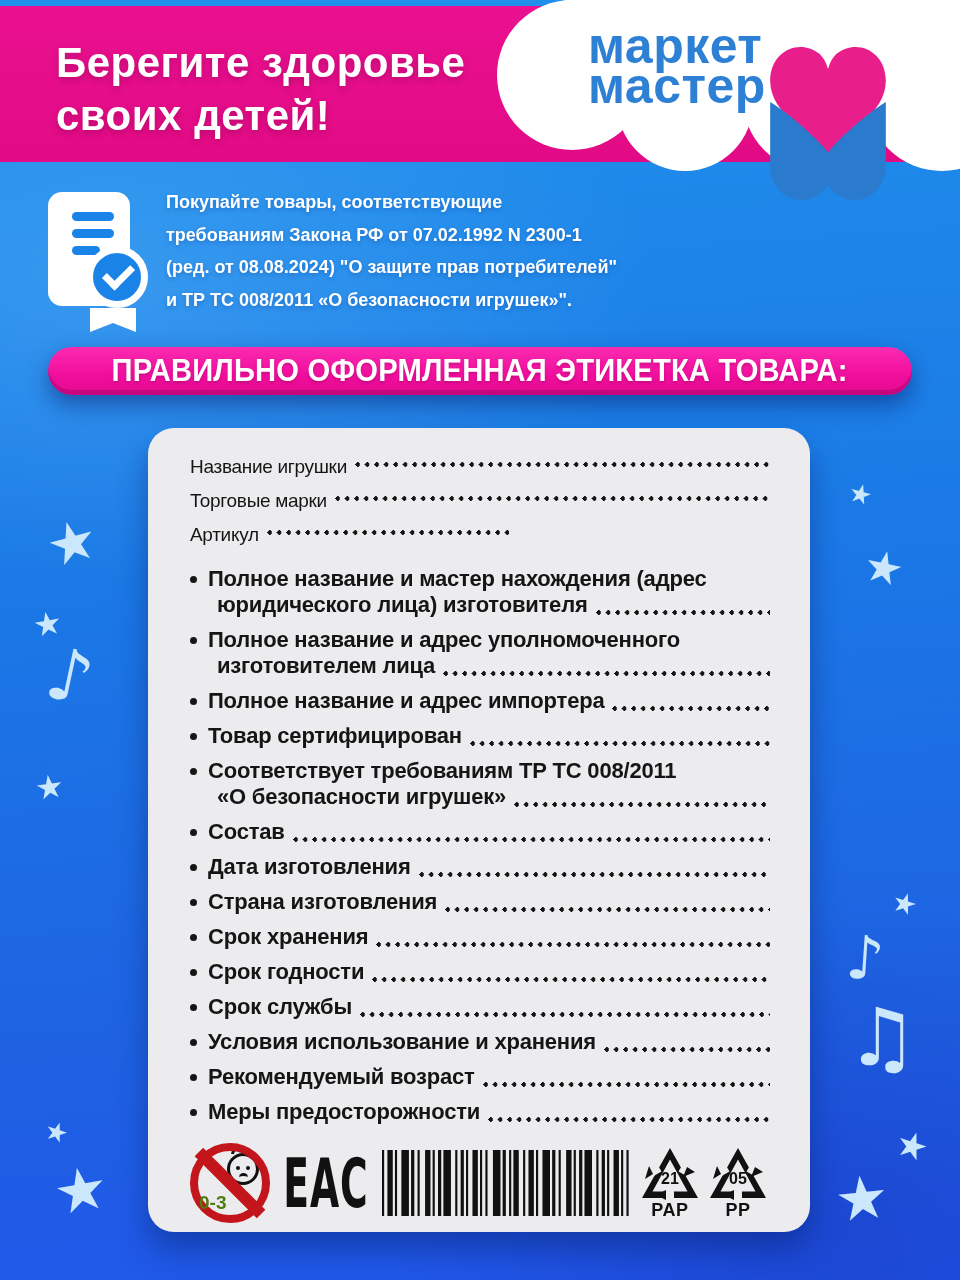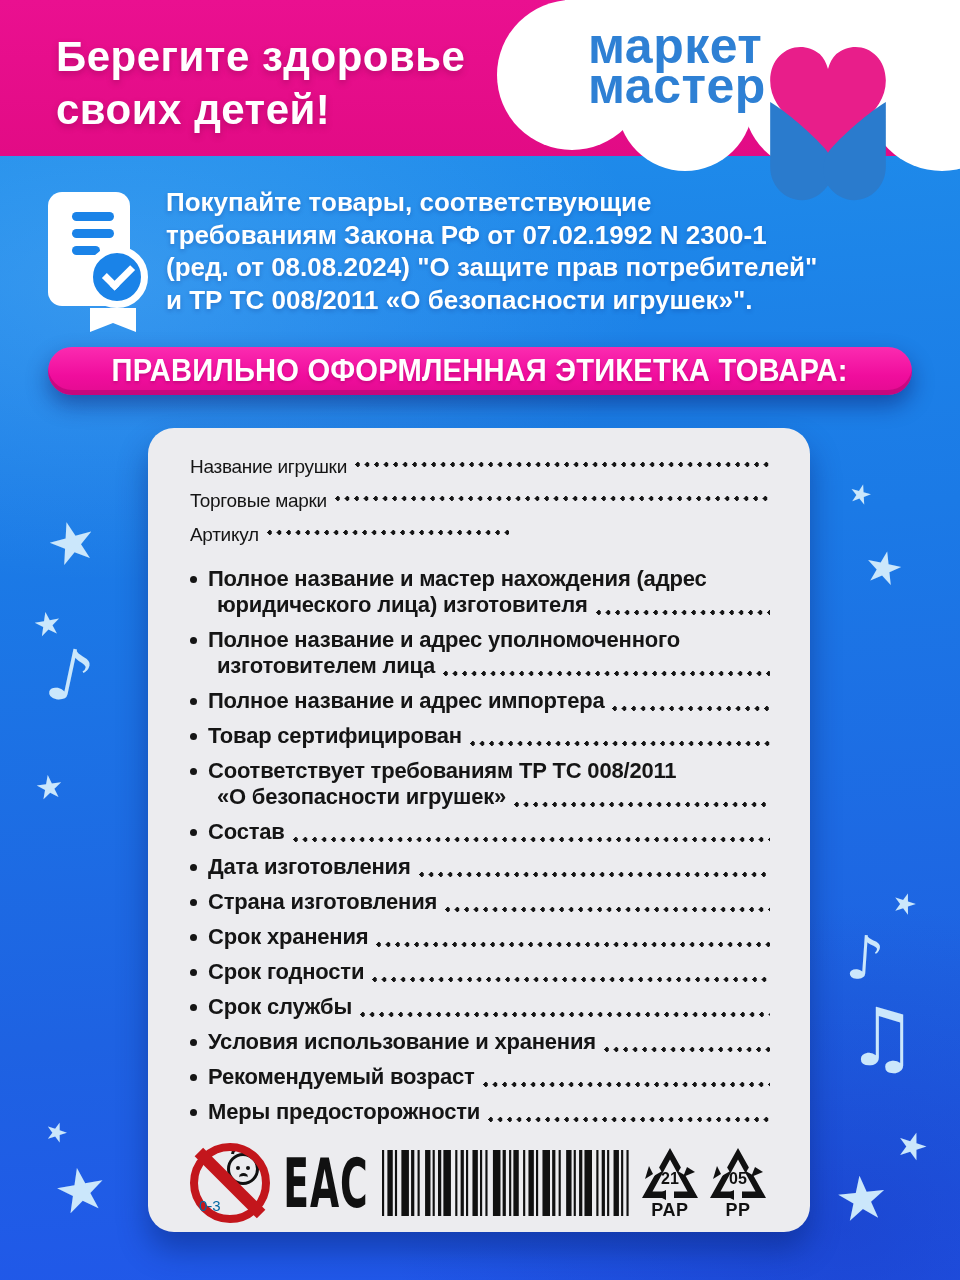--- a/index.html
+++ b/index.html
@@ -5,39 +5,39 @@
   html,body{margin:0;padding:0;background:#0d47c0;}
   .poster{
     position:relative;width:960px;height:1280px;overflow:hidden;
     font-family:"Liberation Sans","DejaVu Sans",sans-serif;
     background:
       radial-gradient(900px 500px at 12% 22%, rgba(120,200,255,.28), transparent 60%),
       radial-gradient(700px 500px at 88% 96%, rgba(20,40,170,.35), transparent 65%),
       linear-gradient(176deg,#1f8feb 6%,#1b7ae6 42%,#1e62e2 78%,#2156ea 100%);
   }
   
-  .top-banner{position:absolute;top:0;left:0;width:960px;height:156px;background:linear-gradient(180deg,#ea1090 0%,#e20b85 100%);}
+  .top-banner{position:absolute;top:6px;left:0;width:960px;height:156px;background:linear-gradient(180deg,#ea1090 0%,#e20b85 100%);}
   .headline{position:absolute;top:30px;left:56px;color:#fff;font-weight:bold;font-size:42px;line-height:53px;letter-spacing:.5px;text-shadow:0 3px 6px rgba(110,0,60,.35);}
   
   .cloud{position:absolute;top:0;right:0;width:480px;height:190px;}
   .cloud svg{position:absolute;top:0;left:0;width:480px;height:190px;}
   .logo-row{position:absolute;top:26px;left:108px;display:flex;align-items:center;gap:26px;}
   .logo-m{width:94px;height:110px;}
   .logo-text{color:#2e80d4;font-weight:bold;font-size:50px;line-height:40px;letter-spacing:.5px;}
   
   .intro{position:absolute;top:186px;left:48px;width:880px;display:flex;gap:36px;}
   .doc-icon{position:relative;width:82px;height:114px;background:#fff;border-radius:14px;flex:none;margin-top:6px;}
   .doc-line{position:absolute;left:24px;height:9px;border-radius:5px;background:#1a83e8;}
   .doc-line.l1{top:20px;width:42px;}
   .doc-line.l2{top:37px;width:42px;}
   .doc-line.l3{top:54px;width:28px;}
   .doc-badge{position:absolute;right:-18px;bottom:-2px;width:48px;height:48px;background:#1a83e8;border:7px solid #fff;border-radius:50%;}
   .doc-badge::after{content:"";position:absolute;left:11px;top:12px;width:22px;height:11px;border-left:7px solid #fff;border-bottom:7px solid #fff;transform:rotate(-45deg);}
   .doc-ribbon{position:absolute;right:-6px;bottom:-26px;width:46px;height:24px;background:#fff;clip-path:polygon(0 0,100% 0,100% 100%,50% 62%,0 100%);}
-  .intro-text{margin:0;color:#fff;font-weight:bold;font-size:26px;line-height:32.5px;text-shadow:0 2px 4px rgba(0,30,110,.25);}
+  .intro-text{margin:0;color:#fff;font-weight:bold;font-size:18px;line-height:32.5px;text-shadow:0 2px 4px rgba(0,30,110,.25);}
   .intro-text span{display:block;white-space:nowrap;}
   
   .pill{position:absolute;top:347px;left:48px;width:864px;height:48px;border-radius:30px;
         background:linear-gradient(180deg,#fb2bb0 0%,#f00d9d 60%,#e30b90 100%);
         box-shadow:0 10px 22px rgba(8,18,90,.45), inset 0 -5px 0 rgba(140,0,90,.35);
         display:flex;align-items:center;justify-content:center;color:#fff;}
   .pill-text{display:inline-block;transform:scaleX(.94);font-weight:bold;font-size:31px;letter-spacing:.2px;white-space:nowrap;text-shadow:0 2px 3px rgba(120,0,70,.3);}
   
   .card{position:absolute;top:428px;left:148px;width:662px;height:804px;box-sizing:border-box;
         background:#ececef;border-radius:26px;padding:22px 40px 18px 42px;color:#151515;
@@ -58,21 +58,21 @@
   .line .leader{height:5px;margin-bottom:3px;}
   
   .marks{display:flex;align-items:center;justify-content:space-between;margin-top:18px;}
   .age-mark{position:relative;width:80px;height:80px;flex:none;}
   .age-ring{position:absolute;inset:0;border:8px solid #c3161c;border-radius:50%;box-sizing:border-box;}
   .age-bar{position:absolute;left:-4px;top:34px;width:88px;height:12px;background:#c3161c;transform:rotate(45deg);z-index:2;}
   .baby-face{position:absolute;right:11px;top:10px;width:32px;height:32px;border:3px solid #111;border-radius:50%;box-sizing:border-box;}
   .baby-face::before{content:"";position:absolute;left:6px;top:10px;width:4px;height:4px;background:#111;border-radius:50%;box-shadow:10px 0 0 #111;}
   .baby-face::after{content:"";position:absolute;left:9px;top:17px;width:9px;height:6px;border-top:3px solid #111;border-radius:50% 50% 0 0;}
   .baby-curl{position:absolute;right:24px;top:4px;width:9px;height:9px;border:3px solid #111;border-radius:50%;border-bottom-color:transparent;border-left-color:transparent;transform:rotate(-40deg);}
-  .age-num{position:absolute;left:9px;bottom:9px;font-size:15px;font-weight:normal;color:#0369a1;z-index:3;}
+  .age-num{position:absolute;left:9px;bottom:9px;font-size:19px;font-weight:bold;color:#4d7c0f;z-index:3;}
   .eac-mark{font-family:"DejaVu Sans",sans-serif;font-weight:bold;font-size:46px;color:#111;
             transform:scale(.82,1.48);transform-origin:center;letter-spacing:1px;flex:none;line-height:1;}
   .barcode{width:252px;height:66px;flex:none;}
   .recycle{position:relative;width:64px;text-align:center;flex:none;color:#111;}
   .recycle svg{width:60px;height:54px;display:block;margin:0 auto;}
   .recycle .num{position:absolute;top:24px;left:0;width:100%;text-align:center;font-size:16px;font-weight:bold;}
   .recycle .code{font-size:18px;font-weight:bold;margin-top:0;letter-spacing:.5px;}
   
   .deco{position:absolute;font-family:"DejaVu Sans",sans-serif;color:#cbe7fb;line-height:1;user-select:none;text-shadow:none;}
 </style>

